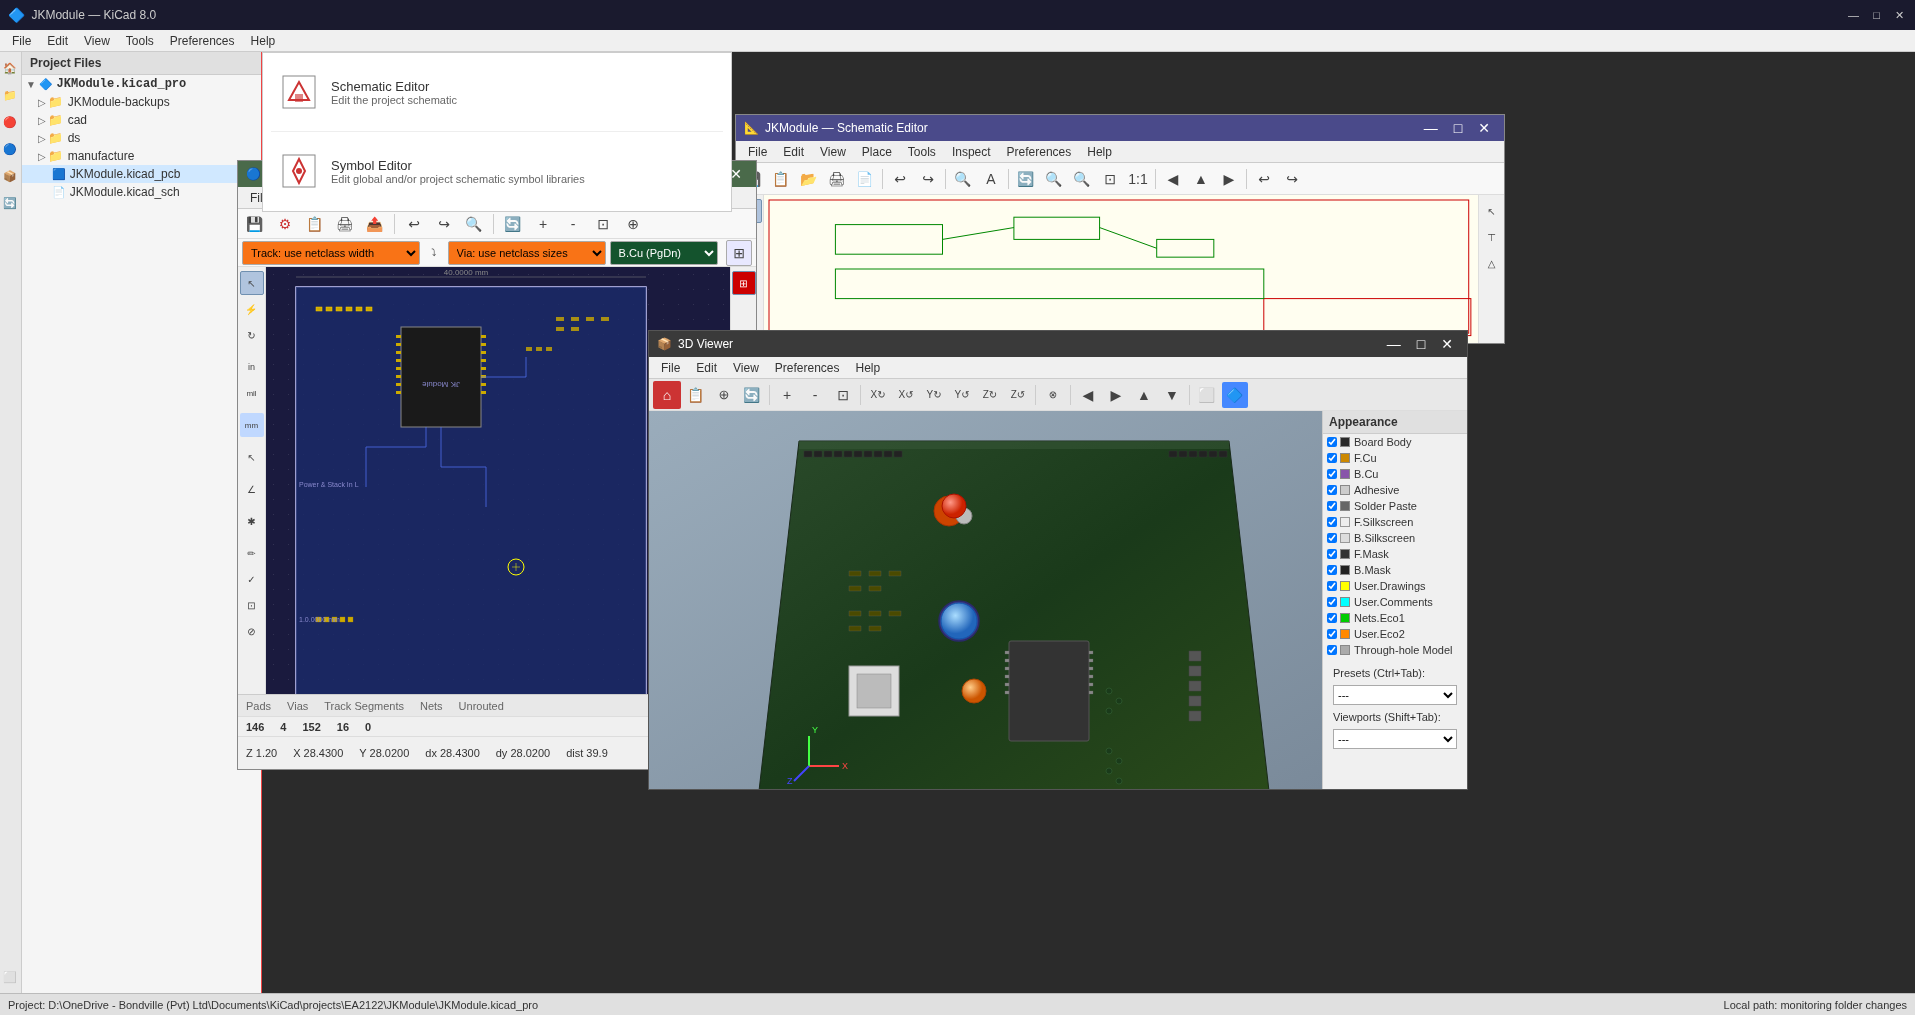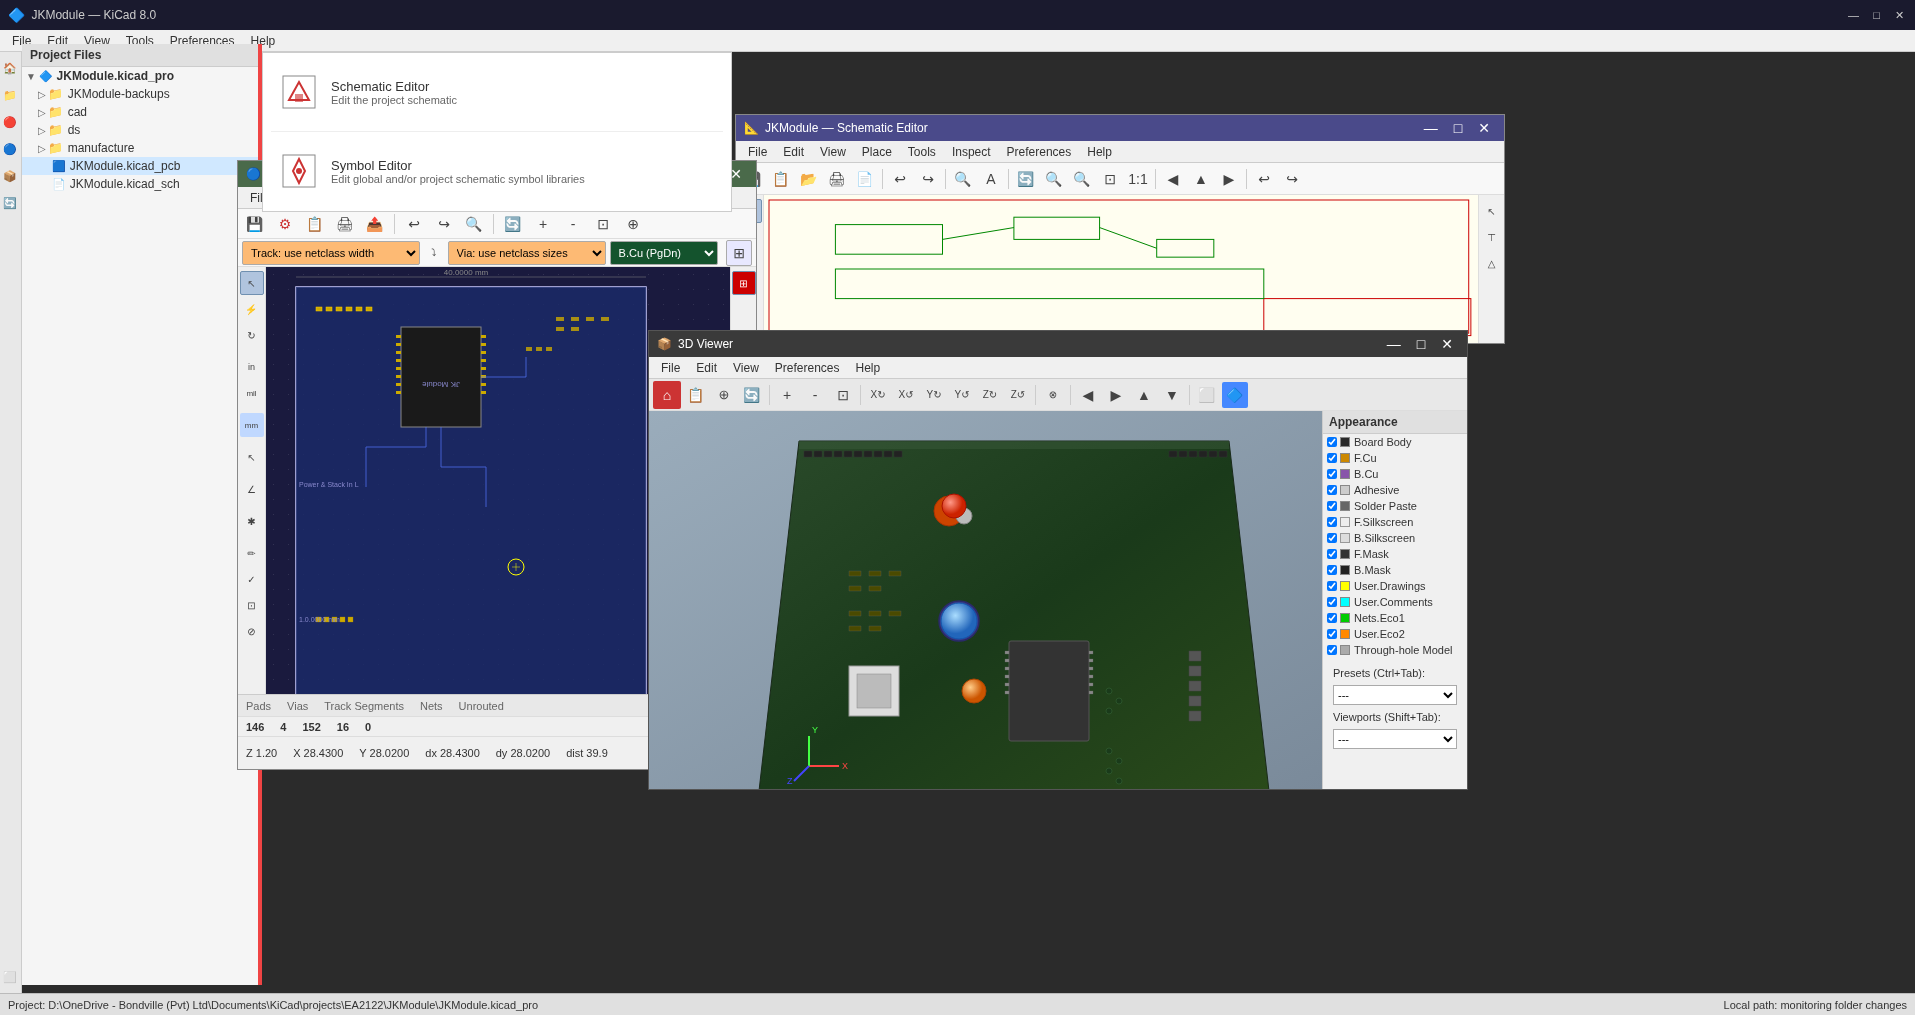--- a/index.html
+++ b/index.html
@@ -17,22 +17,22 @@
     
     .main-menubar {
       width: 100%; height: 22px; background: #f0f0f0;
       display: flex; align-items: center; padding: 0 4px;
       border-bottom: 1px solid #ccc; font-size: 12px;
     }
     .menu-item { padding: 0 8px; height: 22px; display: flex; align-items: center; cursor: pointer; }
 
     
     .project-panel {
-      position: absolute; left: 0; top: 44px; width: 240px; height: calc(100% - 52px - 22px);
-      background: #f5f5f5; border-right: 4px solid #ef4444;
+      position: absolute; left: 0; top: 52px; width: 240px; height: calc(100% - 52px - 22px);
+      background: #f5f5f5; border-right: 1px solid #ef4444;
     }
     .panel-title {
       background: #e0e0e0; padding: 4px 8px; font-weight: bold; font-size: 12px;
       border-bottom: 1px solid #ccc;
     }
     .tree-item { display: flex; align-items: center; padding: 2px 4px; cursor: pointer; font-size: 12px; }
     .tree-indent-1 { padding-left: 16px; }
     .folder-icon { color: #e8a000; margin-right: 4px; font-size: 12px; }
     .expand-arrow { margin-right: 3px; font-size: 10px; color: #666; }
     .home-item { display: flex; align-items: center; padding: 19px 16px; cursor: pointer; }
@@ -132,21 +132,21 @@
 
     
     .app-statusbar {
       position: absolute; bottom: 0; left: 0; right: 0; height: 22px;
       background: #e0e0e0; border-top: 1px solid #bbb;
       display: flex; align-items: center; padding: 0 8px; font-size: 11px; gap: 8px;
     }
 
     
     .tb-dropdown {
-      height: 24px; border: 1px solid #aaa; background: #fdba74; padding: 0 4px;
+      height: 24px; border: 1px solid #aaa; background: #f97316; padding: 0 4px;
       font-size: 11px; cursor: pointer; border-radius: 2px;
     }
 
     
     .vtoolbar {
       width: 28px; background: #f0f0f0; border-right: 1px solid #ddd;
       display: flex; flex-direction: column; align-items: center; padding: 4px 0; gap: 2px;
     }
     .vtb-btn {
       width: 24px; height: 24px; border: 1px solid transparent; background: transparent;
@@ -209,21 +209,21 @@
   <div style="flex:1;"></div>
   <div class="vtb-btn" style="font-size:11px; color:#cc4444;">⬜</div>
 </div>
 
 <div class="project-panel" style="left:22px;">
   <div class="panel-title">Project Files</div>
 
   <div class="tree-item">
     <span class="expand-arrow">▼</span>
     <span style="margin-right:4px; font-size:11px; color:#7788aa;">🔷</span>
-    <span style="font-weight:bold; font-size:12px;">JKModule.kicad_pro</span>
+    <span style="font-weight:bold; font-size:12px;font-family:Liberation Mono, monospace;">JKModule.kicad_pro</span>
   </div>
 
   <div class="tree-item tree-indent-1">
     <span class="expand-arrow">▷</span>
     <span class="folder-icon">📁</span>
     <span>JKModule-backups</span>
   </div>
   <div class="tree-item tree-indent-1">
     <span class="expand-arrow">▷</span>
     <span class="folder-icon">📁</span>

